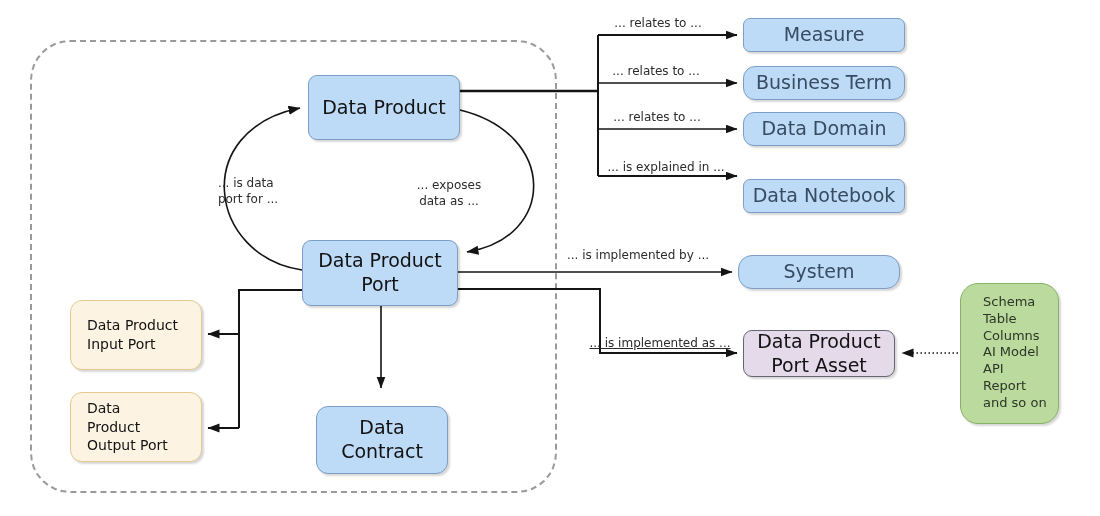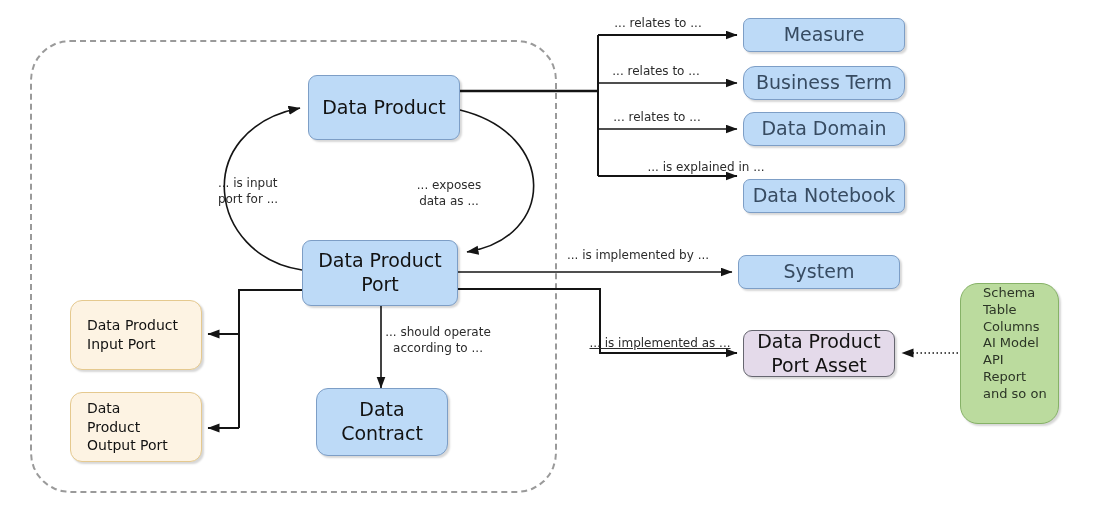--- a/index.html
+++ b/index.html
@@ -31,51 +31,51 @@
     border-radius: 9px;
     font-size: 19px;
     line-height: 1.25;
     color: #121212;
     box-shadow: 2px 2px 2px rgba(0,0,0,0.16);
   }
   .node.blue   { background: #bddaf7; border: 1px solid #7d9ec6; }
   .node.blue.navy { color: #374b61; }
   .node.cream  { background: #fdf3e3; border: 1px solid #e5c98f; justify-content: flex-start; text-align: left; padding-left: 16px; font-size: 14px; line-height: 1.35; }
   .node.purple { background: #e4daea; border: 1px solid #666670; }
-  .node.green  { background: #bbdb9e; border: 1px solid #86b267; justify-content: flex-start; align-items: flex-start; text-align: left; padding: 1px 6px 0 22px; font-size: 13px; line-height: 16.8px; border-radius: 18px; color: #2c3526; }
+  .node.green  { background: #bbdb9e; border: 1px solid #86b267; justify-content: flex-start; align-items: flex-start; text-align: left; padding: 10px 6px 0 22px; font-size: 13px; line-height: 16.8px; border-radius: 18px; color: #2c3526; }
   .elabel {
     position: absolute;
     transform: translateX(-50%);
     font-size: 12px;
     line-height: 16px;
     color: #2b2b2b;
     text-align: center;
     white-space: pre-line;
   }
   .elabel.single { line-height: 12px; }
 
   
   #n-data-product       { left: 308px; top: 75px;  width: 152px; height: 65px; }
   #n-data-product-port  { left: 302px; top: 240px; width: 156px; height: 66px; }
   #n-input-port         { left: 70px;  top: 300px; width: 132px; height: 70px; border-radius: 12px; }
   #n-output-port        { left: 70px;  top: 392px; width: 132px; height: 70px; border-radius: 12px; }
-  #n-data-contract      { left: 316px; top: 388px; width: 132px; height: 68px; border-radius: 12px; }
+  #n-data-contract      { left: 316px; top: 406px; width: 132px; height: 68px; border-radius: 12px; }
   #n-measure            { left: 743px; top: 18px;  width: 162px; height: 34px; border-radius: 7px; }
   #n-business-term      { left: 743px; top: 66px;  width: 162px; height: 34px; border-radius: 12px; }
   #n-data-domain        { left: 743px; top: 112px; width: 162px; height: 34px; border-radius: 11px; }
   #n-data-notebook      { left: 743px; top: 159px; width: 162px; height: 34px; border-radius: 7px; margin-top: 20px; }
-  #n-system             { left: 738px; top: 255px; width: 162px; height: 34px; border-radius: 8px; }
+  #n-system             { left: 738px; top: 255px; width: 162px; height: 34px; border-radius: 14px; }
   #n-port-asset         { left: 743px; top: 330px; width: 152px; height: 47px; border-radius: 9px; }
   #n-asset-examples     { left: 960px; top: 283px; width: 99px;  height: 141px; }
 
   
   #l-relates-1   { left: 658px; top: 17px; }
   #l-relates-2   { left: 656px; top: 65px; }
   #l-relates-3   { left: 657px; top: 111px; }
-  #l-explained   { left: 666px; top: 161px; margin-left: 40px; }
+  #l-explained   { left: 666px; top: 161px; }
   #l-impl-by     { left: 624px; top: 249px; margin-left: 14px; }
   #l-impl-as     { left: 660px; top: 337px; text-decoration: underline; }
   #l-input-for   { left: 248px; top: 175px; text-align: left; }
   #l-exposes     { left: 449px; top: 177px; }
   #l-should      { left: 438px; top: 324px; }
 </style>
 </head>
 <body>
 
 <div class="stage">
@@ -146,20 +146,18 @@
 API
 Report
 and so on</div>
 
   <div class="elabel single" id="l-relates-1">... relates to ...</div>
   <div class="elabel single" id="l-relates-2">... relates to ...</div>
   <div class="elabel single" id="l-relates-3">... relates to ...</div>
   <div class="elabel single" id="l-explained">... is explained in ...</div>
   <div class="elabel single" id="l-impl-by">... is implemented by ...</div>
   <div class="elabel single" id="l-impl-as">... is implemented as ...</div>
-  <div class="elabel" id="l-input-for">... is input
+  <div class="elabel" id="l-input-for">... is data
 port for ...</div>
   <div class="elabel" id="l-exposes">... exposes
 data as ...</div>
-  <div class="elabel" id="l-should">... should operate
-according to ...</div>
 
 </div>
 
 </body></html>

